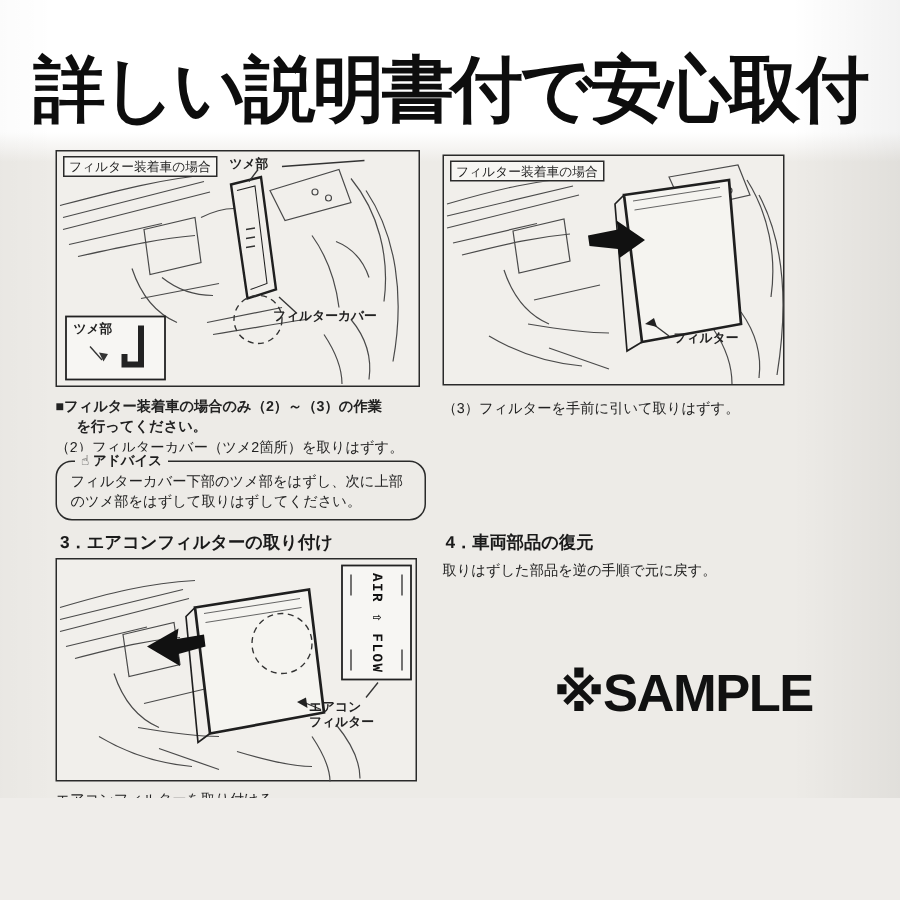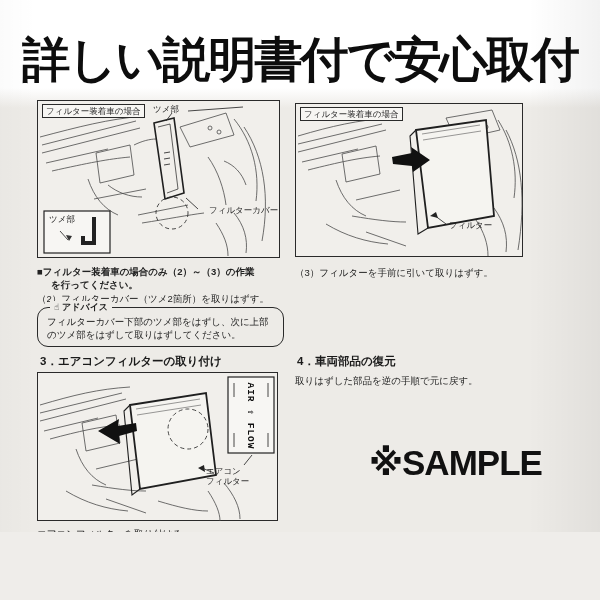--- a/index.html
+++ b/index.html
@@ -23,21 +23,21 @@
   }
   .panel{
     position:absolute;border:1.6px solid #2a2a2a;background:#f1efeb;box-sizing:border-box;
   }
   .panel svg{position:absolute;left:0;top:0;}
   .tag{
     position:absolute;border:1px solid #2a2a2a;background:#f7f6f3;
     font-size:8.5px;line-height:10px;padding:1px 3px;white-space:nowrap;z-index:3;
   }
   .lbl{
-    position:absolute;font-size:8.5px;line-height:10px;color:#222;white-space:nowrap;z-index:3;
+    position:absolute;font-size:8.5px;line-height:10px;color:#222;white-space:nowrap;z-index:3;font-weight:bold;
   }
   .txt{position:absolute;font-size:9.5px;line-height:13px;color:#222;}
   .bold{font-weight:bold;}
   .heading{position:absolute;font-size:11.5px;font-weight:bold;color:#1a1a1a;white-space:nowrap;}
   .callout{
     position:absolute;border:1.4px solid #2a2a2a;border-radius:11px;box-sizing:border-box;
     background:transparent;
   }
   .callout .co-title{
     position:absolute;top:-7px;left:12px;background:#edebe7;padding:0 4px;
@@ -100,21 +100,21 @@
       </g>
       <g>
         <rect x="6" y="110" width="66" height="42" fill="#f7f6f3" stroke="#222" stroke-width="1.2"></rect>
         <path d="M56,116 v26 h-11 v-7" stroke="#222" stroke-width="4" fill="none"></path>
         <path d="M22,130 l8,9" stroke="#333" stroke-width="0.9" fill="none"></path>
         <path d="M31,140 l-3,-6 6,1 z" fill="#333"></path>
       </g>
     </svg>
     <span class="tag" style="left:4px;top:3px;">フィルター装着車の場合</span>
     <span class="lbl" style="left:115px;top:3px;">ツメ部</span>
-    <span class="lbl" style="left:171px;top:104px;">フィルターカバー</span>
+    <span class="lbl" style="left:144px;top:104px;">フィルターカバー</span>
     <span class="lbl" style="left:11px;top:113px;">ツメ部</span>
   </div>
 
   <div class="panel" style="left:295px;top:103px;width:228px;height:154px;">
     <svg viewBox="0 0 228 154" width="228" height="154">
       <g stroke="#4a4a4a" fill="none" stroke-width="0.8">
         <path d="M2,40 L86,20"></path>
           <path d="M2,48 L90,26"></path>
           <path d="M6,58 L62,45"></path>
         <path d="M2,32 C36,22 62,16 94,14"></path>

